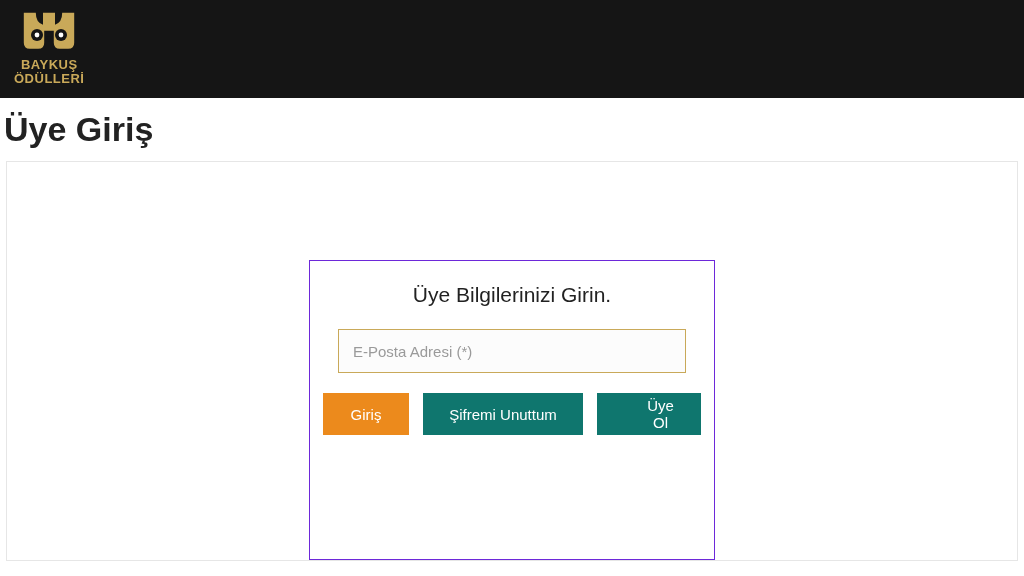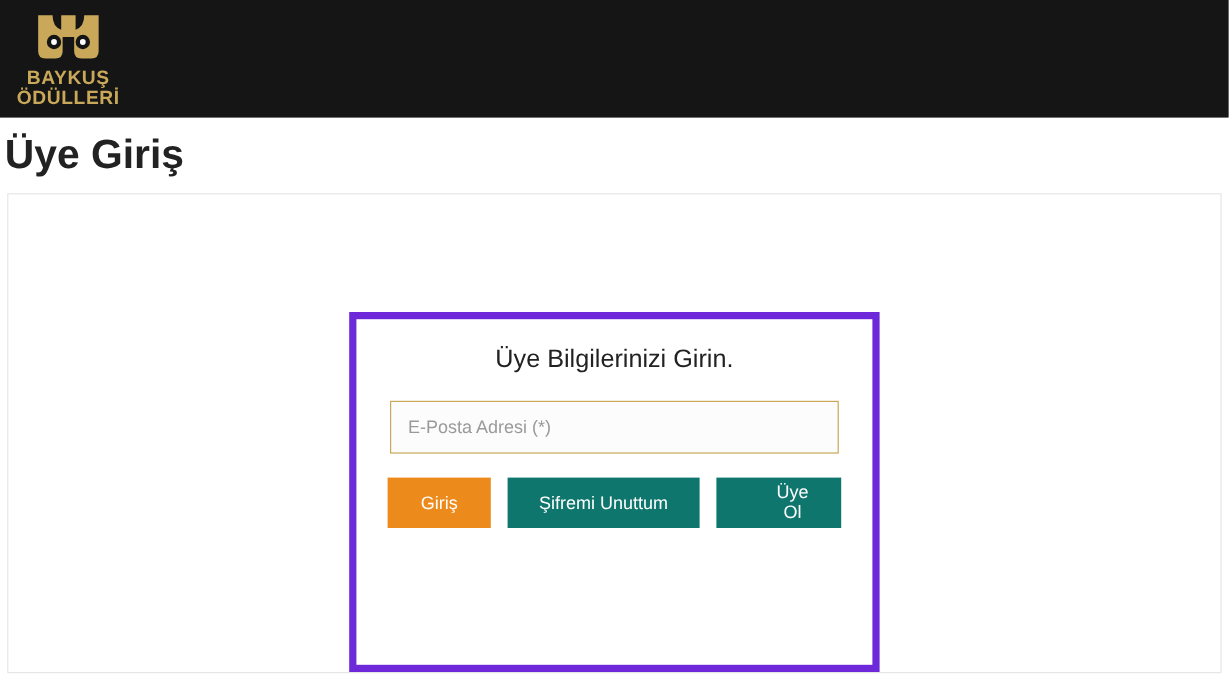--- a/index.html
+++ b/index.html
@@ -26,21 +26,21 @@
       flex-direction: column;
       align-items: center;
       color: #c9a959;
     }
     .logo-svg {
       width: 60px;
       height: 48px;
     }
     .logo-text {
       color: #c9a959;
-      font-size: 16px;
+      font-size: 13px;
       font-weight: 700;
       line-height: 1.05;
       text-align: center;
       letter-spacing: 0.5px;
       margin-top: 2px;
     }
     .page-title {
       font-size: 34px;
       font-weight: 700;
       color: #222;
@@ -48,22 +48,22 @@
     }
     .panel {
       margin: 4px 6px 0 6px;
       border: 1px solid #e6e6e6;
       min-height: 400px;
       padding-top: 98px;
       display: flex;
       justify-content: center;
     }
     .login-box {
-      border: 6px solid #6d28d9;
-      width: 442px;
+      border: 1px solid #6d28d9;
+      width: 406px;
       padding: 22px 28px 24px 28px;
     }
     .login-heading {
       text-align: center;
       font-size: 21px;
       font-weight: 400;
       color: #222;
       margin-bottom: 22px;
     }
     .text-input {

